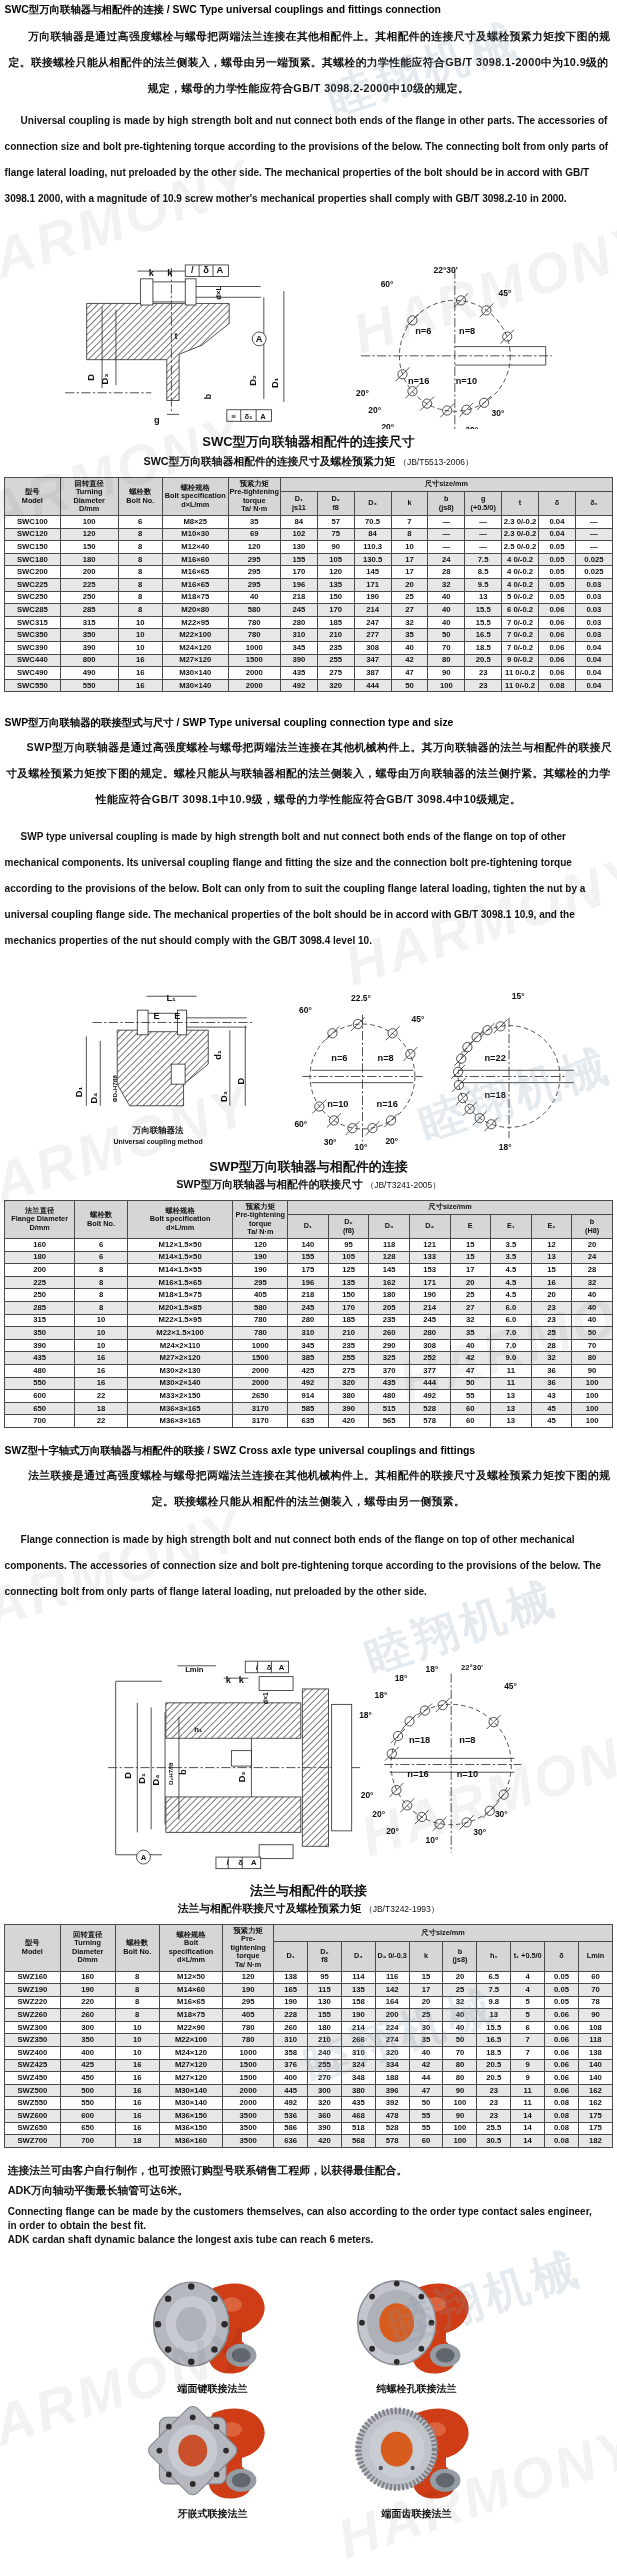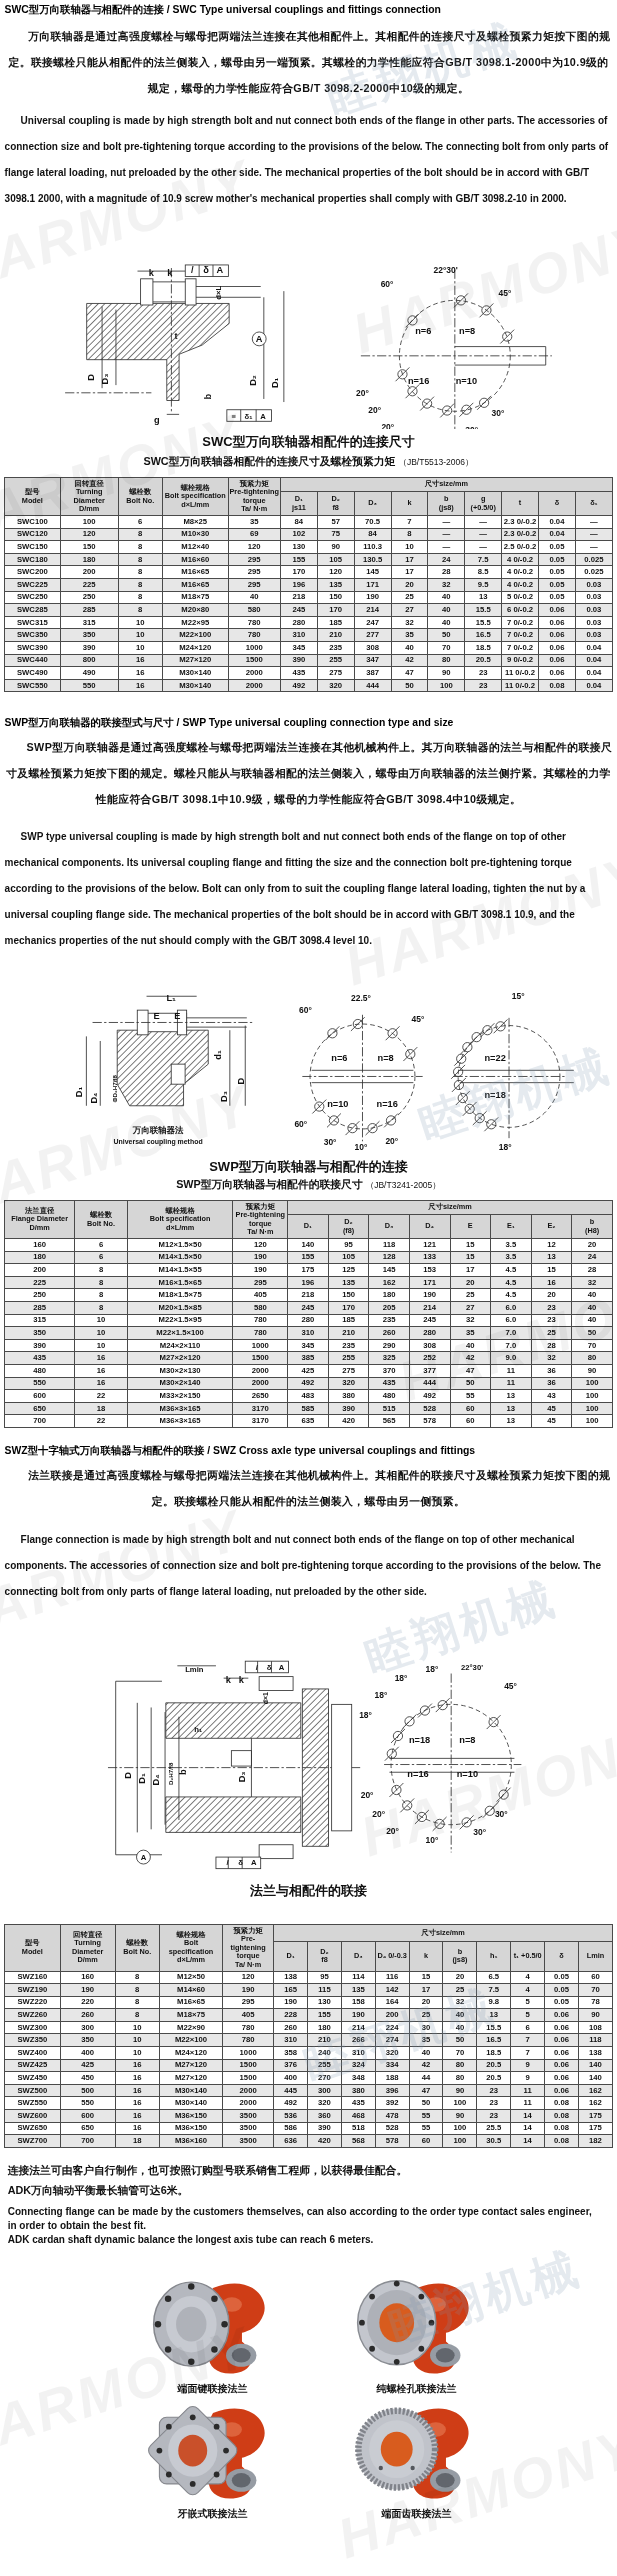--- a/index.html
+++ b/index.html
@@ -750,21 +750,21 @@
           <td>50</td>
           <td>11</td>
           <td>36</td>
           <td>100</td>
         </tr>
         <tr>
           <td>600</td>
           <td>22</td>
           <td>M33×2×150</td>
           <td>2650</td>
-          <td>483</td>
+          <td>914</td>
           <td>380</td>
           <td>480</td>
           <td>492</td>
           <td>55</td>
           <td>13</td>
           <td>43</td>
           <td>100</td>
         </tr>
         <tr>
           <td>650</td>
@@ -888,20 +888,24 @@
       <text x="606" y="154" font-size="12" text-anchor="middle" font-weight="bold">n=10</text>
       <text x="476" y="182" font-size="11" text-anchor="middle" font-weight="bold">20°</text>
       <text x="491" y="206" font-size="11" text-anchor="middle" font-weight="bold">20°</text>
       <text x="509" y="228" font-size="11" text-anchor="middle" font-weight="bold">20°</text>
       <text x="560" y="240" font-size="11" text-anchor="middle" font-weight="bold">10°</text>
       <text x="622" y="230" font-size="11" text-anchor="middle" font-weight="bold">30°</text>
       <text x="650" y="206" font-size="11" text-anchor="middle" font-weight="bold">30°</text>
     </svg>
   <div class="dcap" style="top:1882px">法兰与相配件的联接</div>
 
+  <div class="ttl" style="top:1902px">
+    <span>法兰与相配件联接尺寸及螺栓预紧力矩</span>
+    <span class="std">（JB/T3242-1993）</span>
+  </div>
   <table class="tbl" style="top:1924px">
       <colgroup>
         <col style="width: 9.2%;">
         <col style="width: 9%;">
         <col style="width: 7.3%;">
         <col style="width: 10.4%;">
         <col style="width: 8.4%;">
         <col style="width: 5.57%;">
         <col style="width: 5.57%;">
         <col style="width: 5.57%;">

